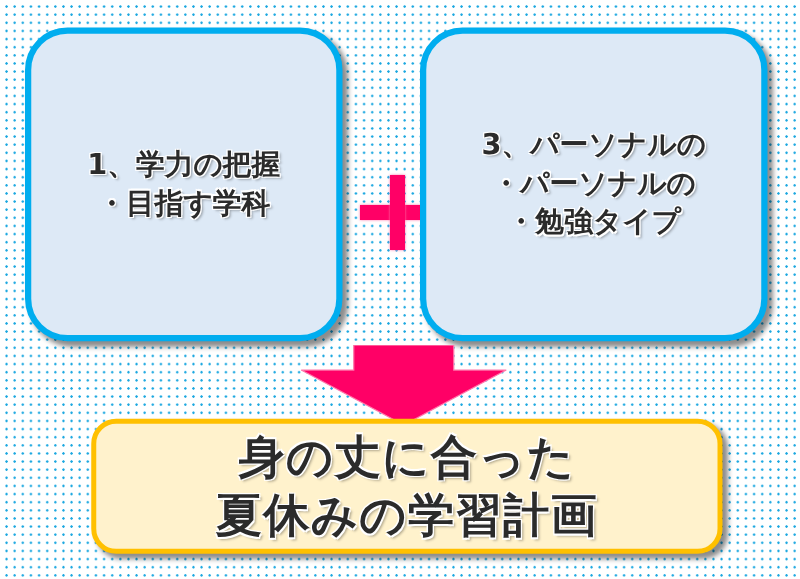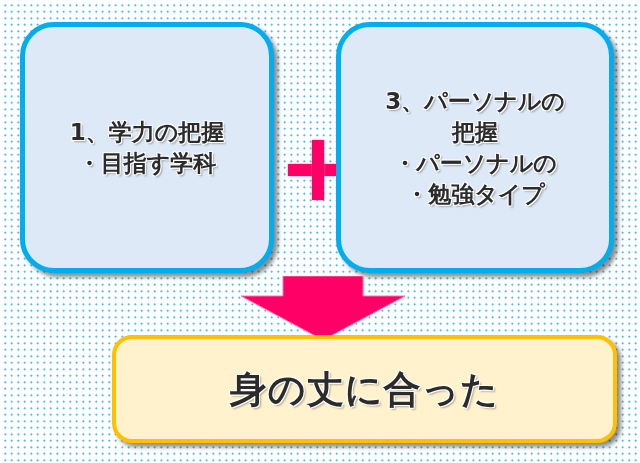--- a/index.html
+++ b/index.html
@@ -14,42 +14,42 @@
 .t{font-weight:bold;color:#2b2b2b;font-size:23px;line-height:31px;text-align:center;
 text-shadow:1px 1px 0 #fff,-1px -1px 0 #fff,1px -1px 0 #fff,-1px 1px 0 #fff,2px 2px 2px rgba(0,0,0,0.3);}
 #b1{left:20px;top:22px;width:254px;height:251px;}
 #b2{left:336px;top:22px;width:278px;height:251px;}
 #plus{position:absolute;left:288px;top:140px;width:60px;height:60px;}
 #plus .h{position:absolute;left:0;top:24px;width:60px;height:12px;background:#ff0066;box-shadow:0 0 2px #ff77aa;}
 #plus .v{position:absolute;left:24px;top:0;width:12px;height:60px;background:#ff0066;box-shadow:0 0 2px #ff77aa;}
 #arrow{position:absolute;left:223px;top:276px;width:200px;height:64px;}
 #res{position:absolute;left:73px;top:335px;width:505px;height:108px;background:#fff2cc;border:4px solid #ffc000;
 border-radius:20px;box-shadow:4px 4px 4px rgba(0,0,0,0.45);box-sizing:border-box;
-display:flex;flex-direction:column;align-items:center;justify-content:center;margin-left:39px;}
+display:flex;flex-direction:column;align-items:center;justify-content:center;}
 #res .t{font-size:37px;line-height:47px;letter-spacing:1px;}
 </style>
 </head>
 <body>
 
 <div class="box" id="b1">
   <div class="t">1、学力の把握</div>
   <div class="t">・目指す学科</div>
 </div>
 
 <div id="plus">
   <div class="h"></div>
     <div class="v"></div>
 </div>
 
 <div class="box" id="b2">
   <div class="t">3、パーソナルの</div>
-  <div class="t">把握</div>
   <div class="t">・パーソナルの</div>
   <div class="t">・勉強タイプ</div>
 </div>
 
 <svg id="arrow" viewBox="0 0 200 64">
   <polygon points="60,0 140,0 140,20 182,20 100,64 18,20 60,20" fill="#ff0066" stroke="#ff77aa" stroke-width="1"></polygon>
 </svg>
 
 <div id="res">
   <div class="t">身の丈に合った</div>
+  <div class="t">夏休みの学習計画</div>
 </div>
 
 </body></html>

